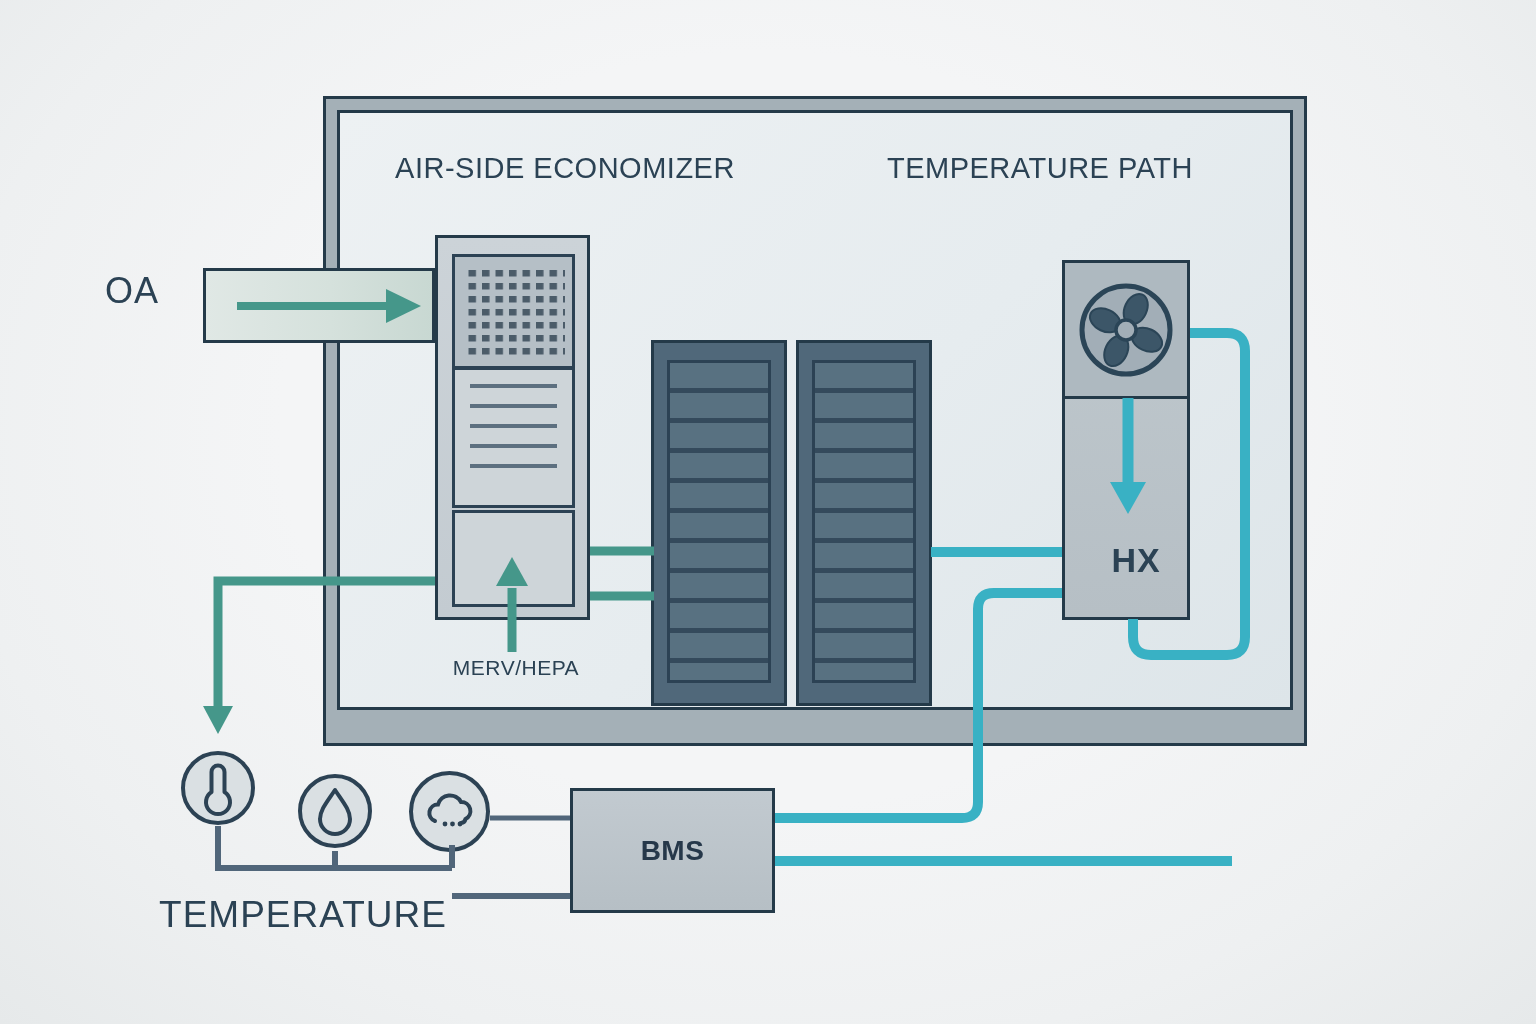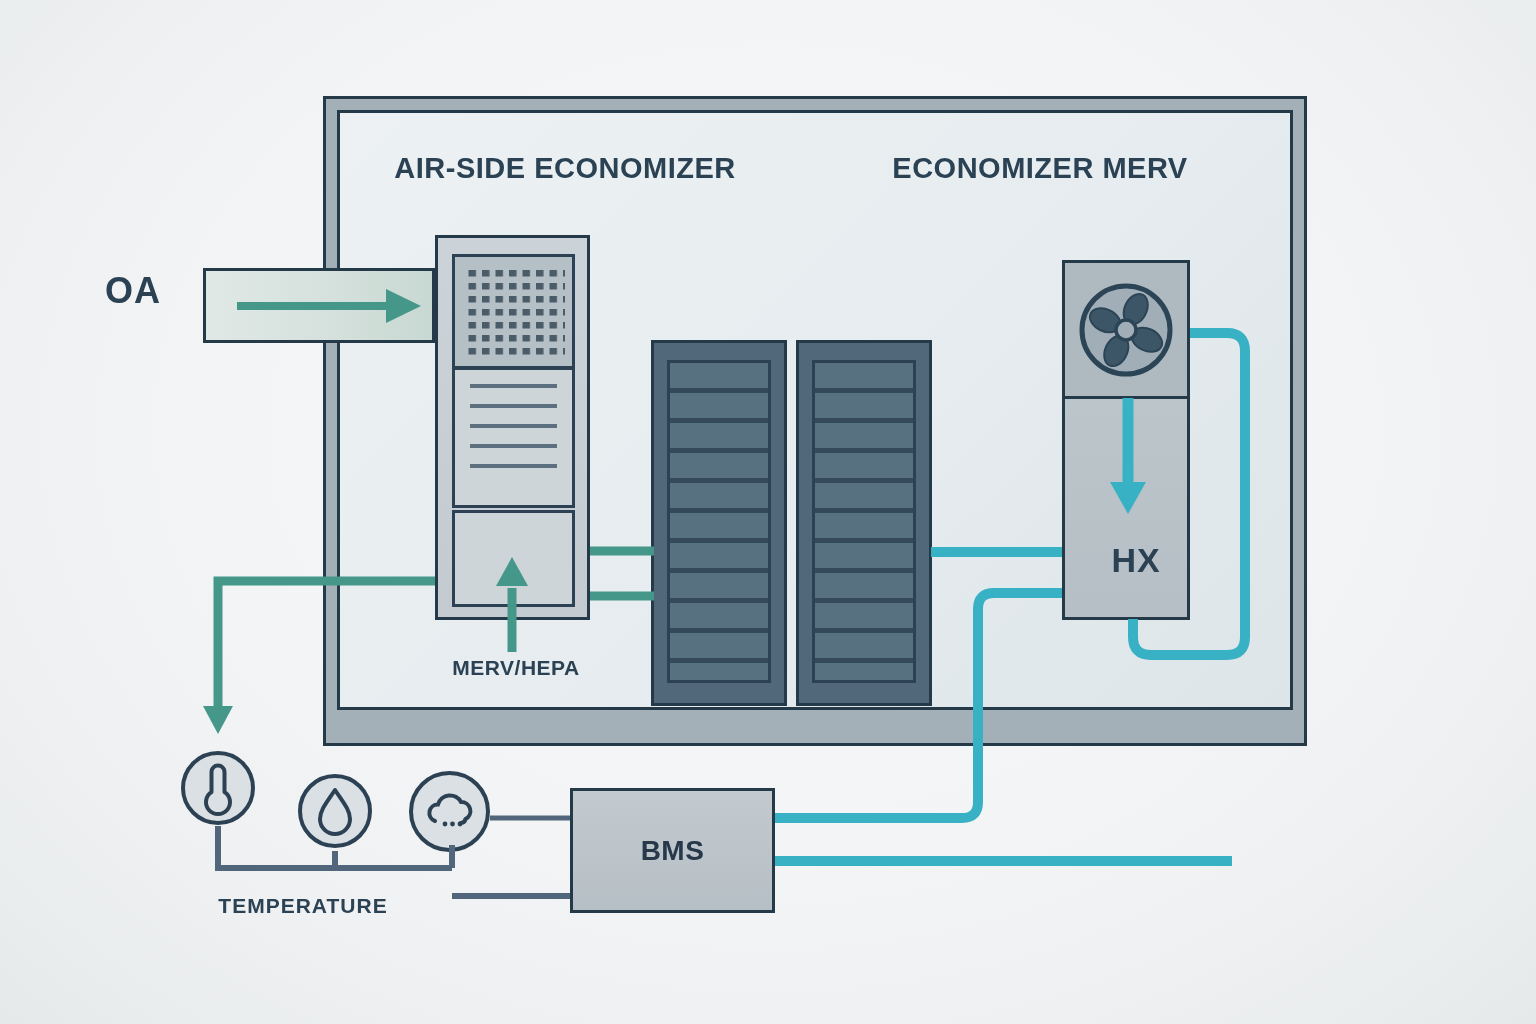--- a/index.html
+++ b/index.html
@@ -13,26 +13,26 @@
   .enclosure{
     left:323px;top:96px;width:984px;height:650px;
     background:#a4b0b7;border:3px solid #243a49;z-index:1;
   }
   .enclosure-inner{
     position:absolute;left:11px;top:11px;right:11px;bottom:33px;
     border:3px solid #243a49;box-sizing:border-box;
     background:linear-gradient(135deg,#edf1f3 0%,#e6ecef 55%,#dde5e9 100%);
   }
   
-  .lbl{color:#2b4254;font-weight:700;text-align:center;z-index:6;letter-spacing:.5px;}
+  .lbl{color:#2b4254;font-weight:400;text-align:center;z-index:6;letter-spacing:.5px;}
   .title{font-size:29px;line-height:34px;}
   .oa{font-size:36px;letter-spacing:1px;text-align:left;}
   .merv{font-size:21px;}
   .hxlbl{font-size:34px;font-weight:600;letter-spacing:1px;}
-  .temp{font-size:21px;letter-spacing:1px;}
+  .temp{font-size:37px;letter-spacing:1px;}
   
   .duct{
     left:203px;top:268px;width:232px;height:75px;z-index:3;
     border:3px solid #243a49;
     background:linear-gradient(90deg,#e0e8e5 0%,#d5e1dc 55%,#c8d8d2 100%);
   }
   
   .ahu{
     left:435px;top:235px;width:155px;height:385px;z-index:3;
     border:3px solid #243a49;background:linear-gradient(180deg,#ccd3d8,#c3cbd1);
@@ -181,20 +181,20 @@
       <polygon points="1110,482 1146,482 1128,514" fill="#39b1c4"></polygon>
     </g>
 
     <path d="M 490,818 H 570" stroke="#51667a" stroke-width="5" fill="none"></path>
     <path d="M 218,826 V 868 H 452 M 335,851 V 868 M 452,845 V 868" stroke="#51667a" stroke-width="6" fill="none"></path>
     <path d="M 452,896 H 570" stroke="#51667a" stroke-width="6" fill="none"></path>
   </svg>
 
   <div class="abs lbl title" style="left:365px;top:151px;width:400px;">AIR-SIDE ECONOMIZER</div>
   <div class="abs lbl title" style="left:865px;top:151px;width:350px;">
-    <div>ECONOMIZER MERV</div>
+    <div>TEMPERATURE PATH</div>
   </div>
   <div class="abs lbl oa" style="left:105px;top:270px;width:100px;">OA</div>
   <div class="abs lbl merv" style="left:391px;top:656px;width:250px;">MERV/HEPA</div>
   <div class="abs lbl hxlbl" style="left:1065px;top:541px;width:142px;">HX</div>
   <div class="abs lbl temp" style="left:153px;top:894px;width:300px;">TEMPERATURE</div>
 
 </div>
 
 </body></html>

